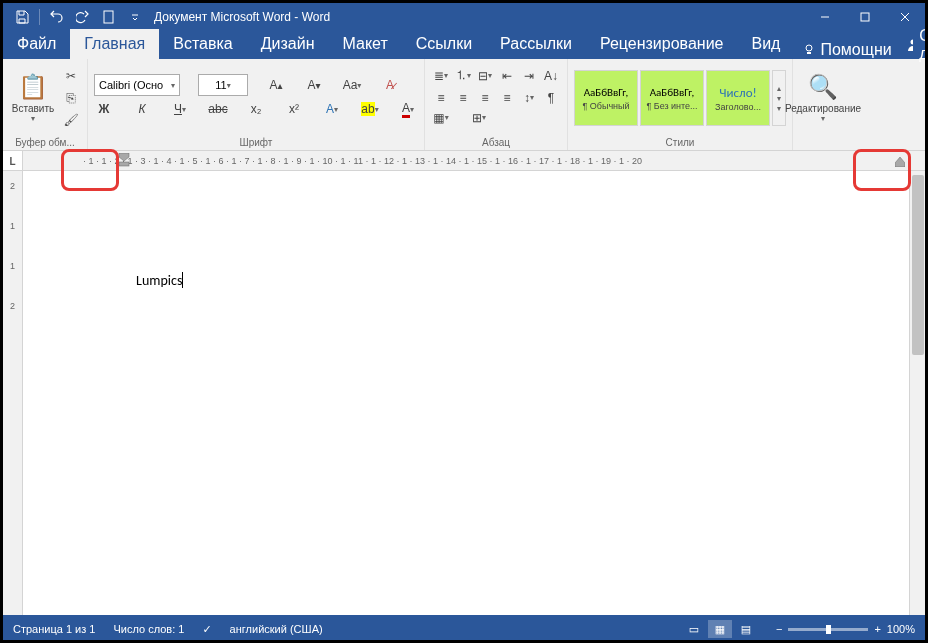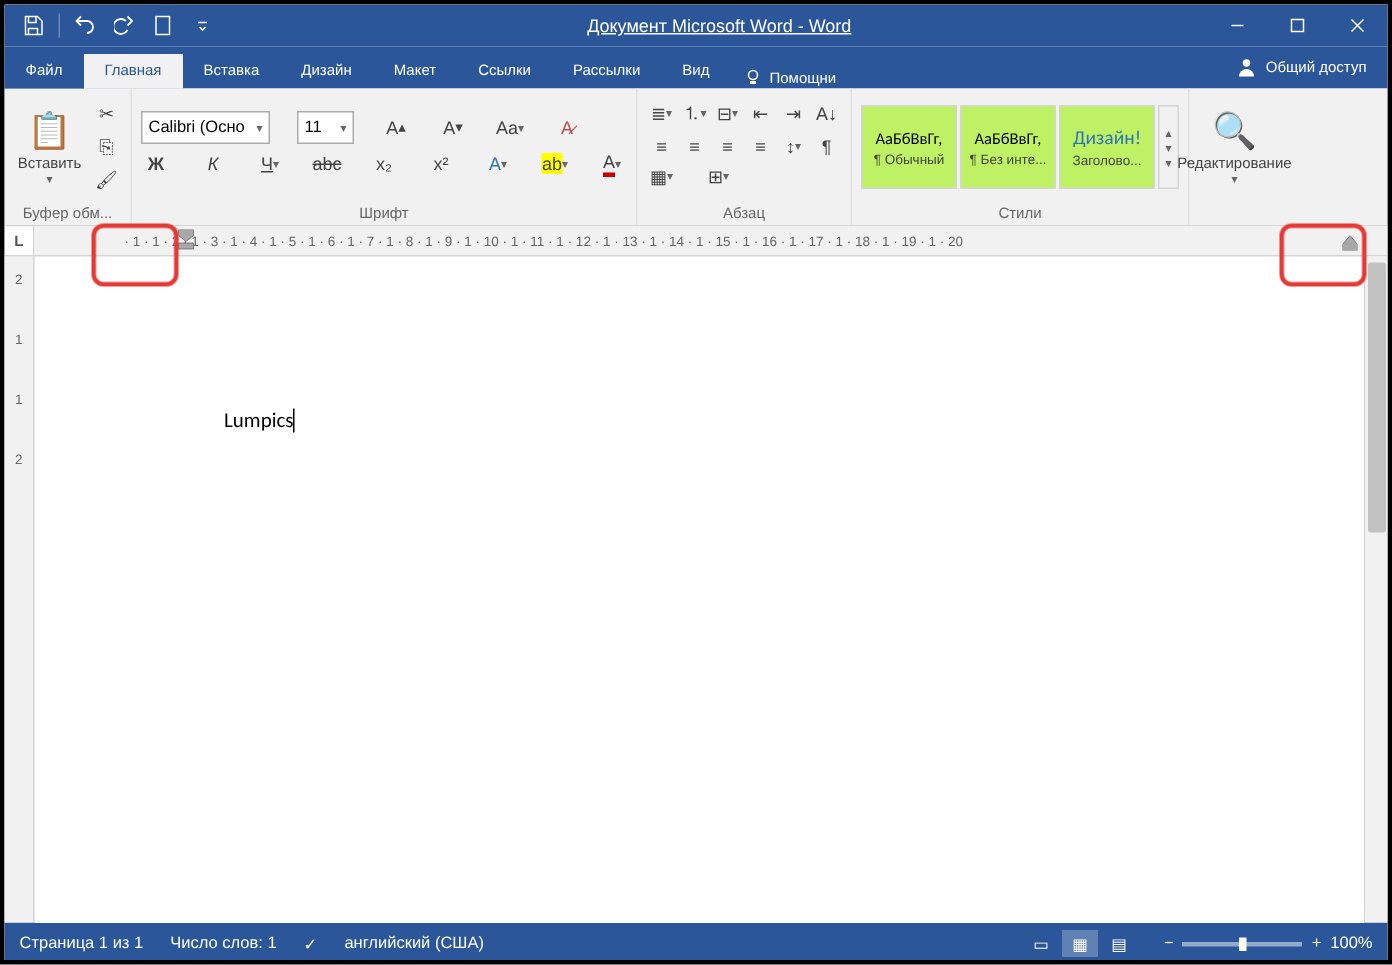--- a/index.html
+++ b/index.html
@@ -2,44 +2,44 @@
 <html><head>
 <meta charset="utf-8">
 <style>
 * { margin: 0; padding: 0; box-sizing: border-box; font-family: "Segoe UI", Arial, sans-serif; }
 body { background: #fff; border: 3px solid #000; width: 928px; height: 643px; overflow: hidden; position: relative; }
 
 .titlebar { background: #2b579a; height: 28px; display: flex; align-items: center; color: #fff; font-size: 12px; }
 .qat { display: flex; gap: 4px; padding: 0 8px; align-items: center; height: 100%; }
 .qat-btn { width: 22px; height: 22px; display: flex; align-items: center; justify-content: center; cursor: pointer; color: #fff; }
 .qat-sep { width: 1px; height: 16px; background: rgba(255,255,255,.3); margin: 0 2px; }
-.title-text { flex: 1; text-align: center; font-size: 12px; text-decoration: underline; }
+.title-text { flex: 1; text-align: left; font-size: 12px; }
 .win-controls { display: flex; }
 .win-btn { width: 40px; height: 28px; display: flex; align-items: center; justify-content: center; cursor: pointer; }
 
-.tabs-row { background: #2b579a; height: 28px; display: flex; align-items: flex-end; color: #fff; font-size: 10px; }
+.tabs-row { background: #2b579a; height: 28px; display: flex; align-items: flex-end; color: #fff; font-size: 16px; }
 .tab { padding: 6px 14px; cursor: pointer; }
 .tab.file { background: #2b579a; color: #fff; }
 .tab.active { background: #f1f1f1; color: #2b579a; margin-top: 44px; }
 .tell-me { display: flex; align-items: center; gap: 4px; margin-left: 8px; }
 .share-btn { margin-left: auto; display: flex; align-items: center; gap: 6px; padding: 0 14px; height: 28px; cursor: pointer; }
 
 .ribbon { background: #f1f1f1; height: 92px; display: flex; border-bottom: 1px solid #d4d4d4; }
 .group { display: flex; flex-direction: column; border-right: 1px solid #e1e1e1; padding: 2px 6px 0 6px; }
 .group-content { flex: 1; display: flex; align-items: center; gap: 4px; }
 .group-label { font-size: 10px; color: #666; text-align: center; padding: 2px 0; position: relative; }
 
 .big-btn { display: flex; flex-direction: column; align-items: center; justify-content: center; width: 48px; height: 68px; cursor: pointer; font-size: 10px; color: #444; }
 .big-btn .icn { font-size: 24px; margin-bottom: 2px; }
 .small-btn { width: 20px; height: 20px; display: flex; align-items: center; justify-content: center; cursor: pointer; font-size: 12px; color: #444; border-radius: 2px; }
 
 .font-row { display: flex; gap: 18px; align-items: center; margin-bottom: 3px; }
 .combo { background: #fff; border: 1px solid #ababab; height: 22px; font-size: 11px; padding: 0 4px; display: flex; align-items: center; cursor: pointer; }
 .font-name { width: 86px; justify-content: space-between; }
-.font-size { width: 38px; justify-content: space-between; }
+.font-size { width: 50px; justify-content: center; }
 .drop { font-size: 8px; color: #666; }
 
 .font-col { display: flex; flex-direction: column; }
 .para-grid { display: grid; grid-template-columns: repeat(6, 20px); gap: 2px; }
 
 .styles-gallery { display: flex; gap: 2px; align-items: center; }
 .style-item { width: 64px; height: 56px; border: 1px solid #d4d4d4; background: #bef264; display: flex; flex-direction: column; align-items: center; justify-content: center; cursor: pointer; font-size: 9px; }
 .style-preview { font-size: 11px; font-family: Calibri, sans-serif; margin-bottom: 2px; }
 .style-name-t { font-size: 9px; color: #444; white-space: nowrap; overflow: hidden; text-overflow: ellipsis; width: 60px; text-align: center; }
 .gallery-more { width: 14px; height: 56px; display: flex; flex-direction: column; justify-content: center; gap: 1px; border: 1px solid #d4d4d4; cursor: pointer; align-items: center; font-size: 8px; color: #666; }
@@ -51,21 +51,21 @@
 .marker-left { position: absolute; top: 2px; width: 12px; height: 14px; left: 95px; cursor: pointer; }
 .marker-right { position: absolute; top: 6px; width: 10px; height: 10px; right: 20px; cursor: pointer; }
 
 .highlight-box { position: absolute; border: 3px solid #e53935; border-radius: 8px; pointer-events: none; z-index: 50; }
 .hl-left { left: 58px; top: 146px; width: 58px; height: 42px; }
 .hl-right { right: 14px; top: 146px; width: 58px; height: 42px; }
 
 .doc-area { display: flex; height: 444px; background: #fff; }
 .v-ruler { width: 20px; background: #f1f1f1; border-right: 1px solid #d4d4d4; font-size: 9px; color: #666; display: flex; flex-direction: column; align-items: center; padding-top: 10px; gap: 30px; }
 .page-viewport { flex: 1; background: #fff; overflow: auto; position: relative; }
-.page { position: absolute; left: 16px; top: 0; width: 890px; background: #fff; padding: 100px 110px 300px 110px; }
+.page { position: absolute; left: 3px; top: 0; width: 890px; background: #fff; padding: 100px 110px 300px 110px; }
 .doc-text { font-family: Calibri, sans-serif; font-size: 14px; color: #000; display: inline-block; }
 .spell-err { border-bottom: 2px wavy #e53935; }
 .cursor { display: inline-block; width: 1px; height: 16px; background: #000; vertical-align: text-bottom; animation: blink 1s infinite; }
 @keyframes blink { 50% { opacity: 0; } }
 .scrollbar-v { width: 16px; background: #f1f1f1; border-left: 1px solid #d4d4d4; position: relative; }
 .scroll-thumb { position: absolute; top: 4px; left: 2px; width: 12px; height: 180px; background: #c2c2c2; border-radius: 2px; cursor: pointer; }
 
 .statusbar { background: #2b579a; height: 22px; display: flex; align-items: center; color: #fff; font-size: 11px; padding: 14px 10px; gap: 18px; }
 .status-item { cursor: pointer; }
 .status-spacer { flex: 1; }
@@ -132,20 +132,21 @@
 </div>
 
 <div class="tabs-row">
   <div class="tab file">Файл</div>
   <div class="tab active">Главная</div>
   <div class="tab">Вставка</div>
   <div class="tab">Дизайн</div>
   <div class="tab">Макет</div>
   <div class="tab">Ссылки</div>
   <div class="tab">Рассылки</div>
+  <div class="tab">Рецензирование</div>
   <div class="tab">Вид</div>
   <div class="tell-me">
     <svg width="14" height="14">
         <circle cx="7" cy="5" r="3" fill="none" stroke="#fff"></circle>
         <path d="M5 9h4v2H5z" fill="#fff"></path>
       </svg>
     <span>Помощни</span>
   </div>
   <div class="share-btn">
     <svg width="14" height="14">
@@ -246,21 +247,21 @@
       <div class="styles-gallery">
         <div class="style-item">
             <span class="style-preview">АаБбВвГг,</span>
             <span class="style-name-t">¶ Обычный</span>
           </div>
         <div class="style-item">
             <span class="style-preview">АаБбВвГг,</span>
             <span class="style-name-t">¶ Без инте...</span>
           </div>
         <div class="style-item">
-            <span class="style-preview" style="color:#2e74b5;font-size:13px">Дизайн!</span>
+            <span class="style-preview" style="color:#2e74b5;font-size:13px">Число!</span>
             <span class="style-name-t">Заголово...</span>
           </div>
         <div class="gallery-more">
             <span>▴</span>
             <span>▾</span>
             <span>▾</span>
           </div>
       </div>
     </div>
     <div class="group-label">Стили</div>

